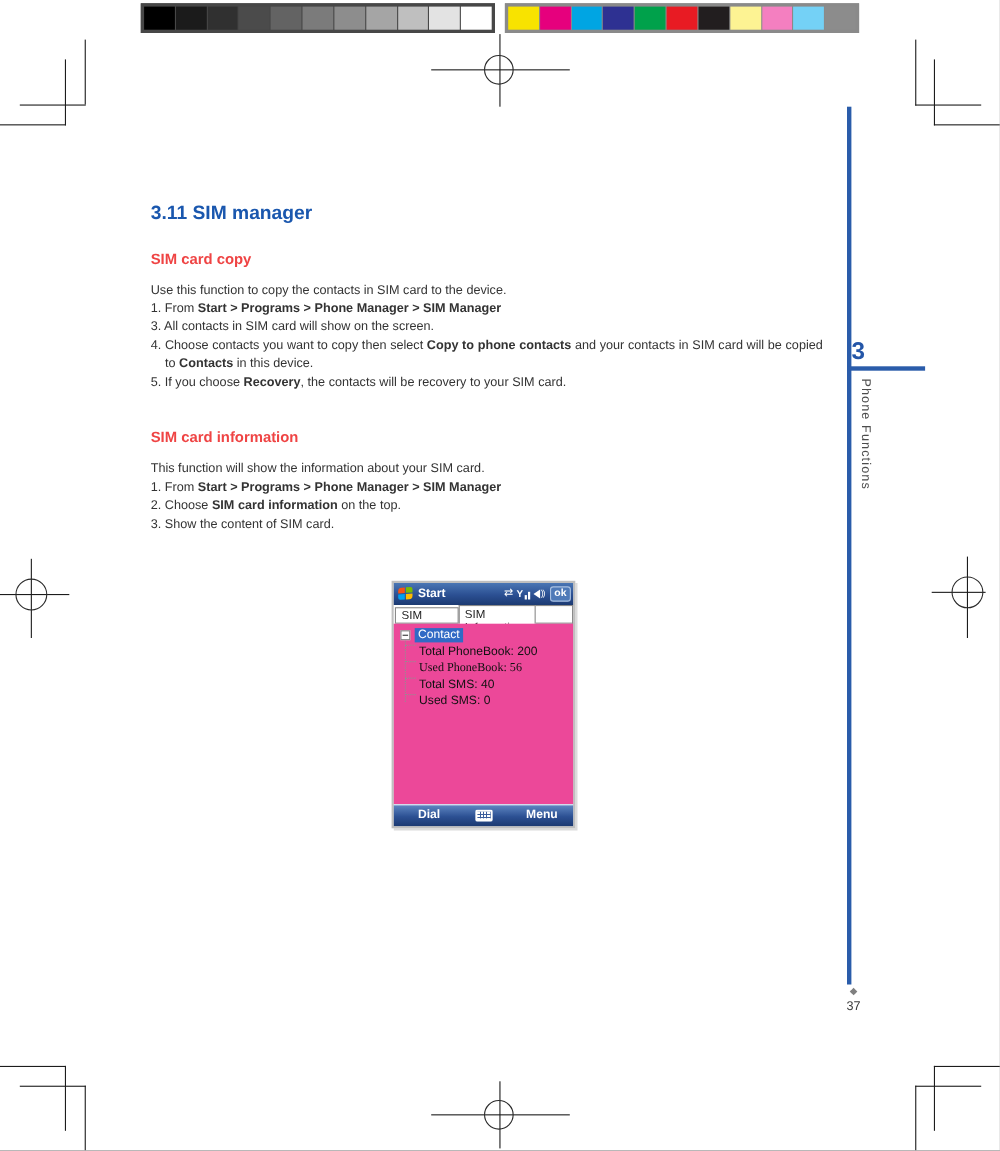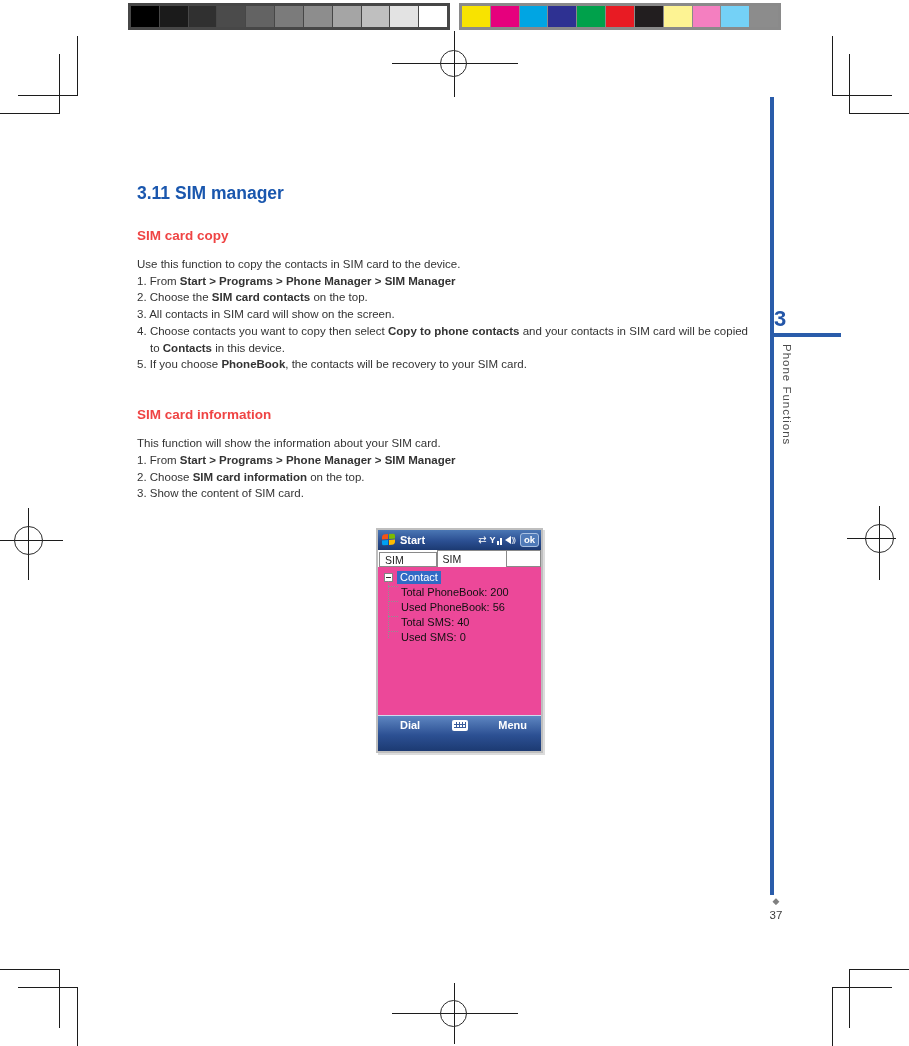--- a/index.html
+++ b/index.html
@@ -28,21 +28,21 @@
   .doc-h1{font-size:17.5px;font-weight:bold;color:#1a57ae;margin:0 0 24px 0;}
   .doc-h2{font-size:13.5px;font-weight:bold;color:#ef4444;margin:0 0 13px 0;}
   .doc-h2.second{margin-top:34px;}
   .intro{font-size:11.5px;line-height:16.5px;margin:0;color:#333;}
   ol.steps{list-style:none;margin:0;padding:0;font-size:11.5px;line-height:16.8px;color:#333;}
   ol.steps li{padding-left:13px;text-indent:-13px;text-align:justify;}
   .b{font-weight:bold;}
   
   .device{position:absolute;left:356px;top:528px;width:167px;height:225px;
           border:2px solid #bfbfbf;box-sizing:border-box;background:#fff;
-          box-shadow:2px 2px 0 #dcdcdc;font-family:"Liberation Sans",sans-serif;margin-left:20px;}
+          box-shadow:2px 2px 0 #dcdcdc;font-family:"Liberation Sans",sans-serif;}
   .d-titlebar{position:absolute;left:0;top:0;right:0;height:20px;
               background:linear-gradient(180deg,#4a76b4 0%,#2b4f92 55%,#1c3a72 100%);
               display:flex;align-items:center;color:#fff;}
   .winflag{width:13px;height:12px;margin-left:4px;display:grid;
            grid-template-columns:6px 6px;grid-template-rows:5px 5px;gap:1px;
            transform:skewY(-4deg);}
   .winflag i{display:block;}
   .wf-r{background:#f65314;border-top-left-radius:3px;}
   .wf-g{background:#7cbb00;border-top-right-radius:2px;}
   .wf-b{background:#00a1f1;border-bottom-left-radius:2px;}
@@ -68,21 +68,21 @@
   .tab-filler{border:1px solid #8a8a8a;border-left:none;height:15px;width:42px;}
   .d-content{position:absolute;left:0;top:37px;right:0;bottom:20px;background:#ec4899;
              font-size:11px;color:#111;}
   .tree-root{position:absolute;left:6px;top:4px;display:flex;align-items:center;}
   .expander{width:9px;height:9px;border:1px solid #848484;box-sizing:border-box;position:relative;background:#fff;}
   .expander::after{content:"";position:absolute;left:1px;right:1px;top:3px;height:1px;background:#333;}
   .tree-root-label{margin-left:4px;background:#316ac5;color:#fff;padding:0 3px 1px 3px;font-size:11px;}
   .tree-vline{position:absolute;left:10px;top:14px;height:57px;border-left:1px dotted #909090;}
   .tree-row{position:absolute;left:10px;display:flex;align-items:flex-start;}
   .tree-stub{width:10px;border-top:1px dotted #909090;margin-right:3px;}
-  .d-softbar{position:absolute;left:0;bottom:0;right:0;height:36px;
+  .d-softbar{position:absolute;left:0;bottom:0;right:0;height:20px;
              background:linear-gradient(180deg,#5e86c1 0%,#2c5093 55%,#1c3a72 100%);
              border-top:1px solid #cfdaec;box-sizing:border-box;color:#fff;}
   .sk-left{position:absolute;left:22px;top:3px;font-size:11px;font-weight:bold;}
   .sk-right{position:absolute;right:14px;top:3px;font-size:11px;font-weight:bold;}
   .kbd-icon{position:absolute;left:50%;top:4px;transform:translateX(-50%);
             width:16px;height:11px;background:#fff;border-radius:2px;
             background-image:
               repeating-linear-gradient(90deg,transparent 0 2px,#3a5d9c 2px 3px),
               repeating-linear-gradient(180deg,transparent 0 2px,#3a5d9c 2px 3px);
             background-size:12px 6px;background-position:2px 2px;background-repeat:no-repeat;}
@@ -162,24 +162,23 @@
   <div class="side-diamond">◆</div>
   <div class="side-pagenum">37</div>
 
   <div class="content">
     <h1 class="doc-h1">3.11 SIM manager</h1>
 
     <h2 class="doc-h2">SIM card copy</h2>
     <p class="intro">Use this function to copy the contacts in SIM card to the device.</p>
     <ol class="steps">
       <li><span>1. From </span><span class="b">Start &gt; Programs &gt; Phone Manager &gt; SIM Manager</span></li>
-      <li><span>2. Choose the </span><span class="b">SIM card contacts</span><span> on the top.</span></li>
       <li><span>3. All contacts in SIM card will show on the screen.</span></li>
       <li><span>4. Choose contacts you want to copy then select </span><span class="b">Copy to phone contacts</span><span> and your contacts in SIM card will be copied to </span><span class="b">Contacts</span><span> in this device.</span></li>
-      <li><span>5. If you choose </span><span class="b">PhoneBook</span><span>, the contacts will be recovery to your SIM card.</span></li>
+      <li><span>5. If you choose </span><span class="b">Recovery</span><span>, the contacts will be recovery to your SIM card.</span></li>
     </ol>
 
     <h2 class="doc-h2 second">SIM card information</h2>
     <p class="intro">This function will show the information about your SIM card.</p>
     <ol class="steps">
       <li><span>1. From </span><span class="b">Start &gt; Programs &gt; Phone Manager &gt; SIM Manager</span></li>
       <li><span>2. Choose </span><span class="b">SIM card information</span><span> on the top.</span></li>
       <li><span>3. Show the content of SIM card.</span></li>
     </ol>
   </div>
@@ -218,21 +217,21 @@
     <div class="d-content">
       <div class="tree-root">
         <span class="expander"></span>
         <span class="tree-root-label">Contact</span>
       </div>
       <div class="tree-vline"></div>
       <div class="tree-row" style="top:19px;">
         <span class="tree-stub"></span>
           <span>Total PhoneBook: 200</span>
       </div>
-      <div class="tree-row" style="top:34px;">
+      <div class="tree-row" style="top:34px;font-family:Liberation Serif, serif;">
         <span class="tree-stub"></span>
           <span>Used PhoneBook: 56</span>
       </div>
       <div class="tree-row" style="top:49px;">
         <span class="tree-stub"></span>
           <span>Total SMS: 40</span>
       </div>
       <div class="tree-row" style="top:64px;">
         <span class="tree-stub"></span>
           <span>Used SMS: 0</span>

